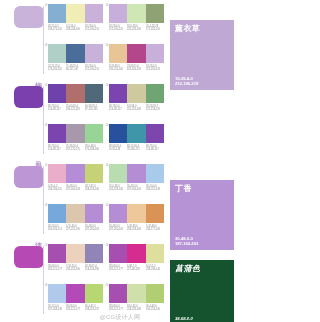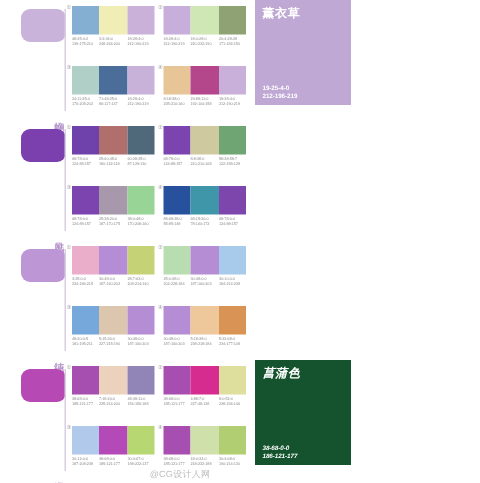--- a/index.html
+++ b/index.html
@@ -102,21 +102,21 @@
     letter-spacing: -0.05px;
     transform: scale(0.95);
     transform-origin: left center;
   }
   
   .hero {
     position: relative;
     flex: 0 0 74px;
     width: 74px;
     height: 80px;
-    padding: 0 0 0 4px;
+    padding: 20px 0 0 4px;
   }
   .heropanel {
     position: relative;
     width: 64px;
     height: 70px;
     padding: 4px 5px;
   }
   .heroname {
     font-size: 8px;
     line-height: 10px;
@@ -446,20 +446,29 @@
                 <div>5-18-38-0</div>
                 <div>238-218-184</div>
               </div>
               <div class="codecol">
                 <div>5-32-68-0</div>
                 <div>234-177-108</div>
               </div>
             </div>
           </div>
         </div>
+        <div class="hero">
+          <div class="heropanel" style="background: rgb(182, 147, 213);">
+            <div class="heroname">丁香</div>
+            <div class="herocodes">
+              <div>30-48-0-0</div>
+              <div>187-160-203</div>
+            </div>
+          </div>
+        </div>
       </div>
       <div class="section">
         <div class="leftcol">
           <div class="bigchip" style="background: rgb(182, 73, 180);"></div>
           <div class="stemline"></div>
           <div class="vlabel">温存</div>
         </div>
         <div class="palgrid">
           <div class="palette">
             <div class="palnum">①</div>

